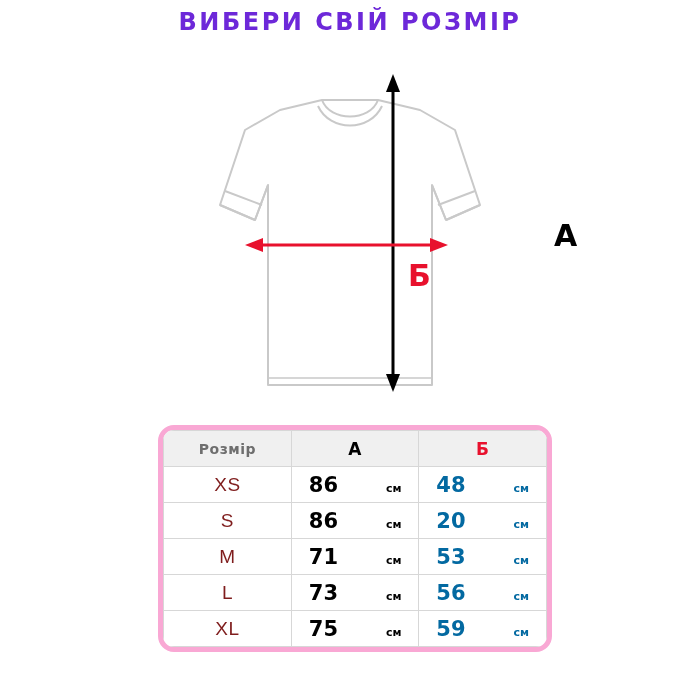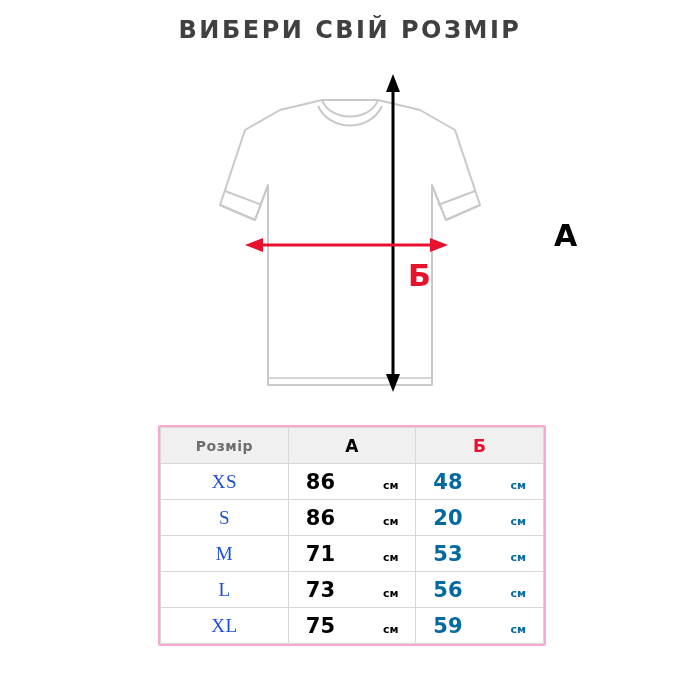--- a/index.html
+++ b/index.html
@@ -11,28 +11,28 @@
     height: 700px;
     background: #ffffff;
     font-family: "Liberation Sans", sans-serif;
     overflow: hidden;
     position: relative;
   }
 
   
   .title {
     position: absolute;
-    top: 16px;
+    top: 8px;
     left: 0;
     width: 700px;
     text-align: center;
     font-size: 24px;
     font-weight: bold;
     letter-spacing: 2.5px;
-    color: #404040;
+    color: #6d28d9;
     font-family: "DejaVu Sans", sans-serif;
   }
 
   
   .diagram {
     position: absolute;
     top: 60px;
     left: 150px;
     width: 400px;
     height: 345px;
@@ -59,22 +59,22 @@
     color: #e8112d;
     font-family: "DejaVu Sans", sans-serif;
   }
 
   
   .table-wrap {
     position: absolute;
     left: 158px;
     top: 425px;
     width: 384px;
-    border: 2px solid #f9a8d4;
-    border-radius: 2px;
+    border: 5px solid #f9a8d4;
+    border-radius: 16px;
     overflow: hidden;
     background: #ffffff;
   }
   table {
     border-collapse: collapse;
     width: 100%;
     table-layout: fixed;
   }
   th, td {
     border: 1px solid #d7d7d7;
@@ -94,22 +94,22 @@
   thead th.col-a {
     color: #000000;
     font-size: 17px;
   }
   thead th.col-b {
     color: #e8112d;
     font-size: 17px;
   }
   td.size-cell {
     font-size: 19px;
-    color: #1d4ed8;
-    font-family: Liberation Serif, serif;
+    color: #7f1d1d;
+    font-family: Liberation Sans, sans-serif;
     letter-spacing: 0.5px;
   }
   td.val-a, td.val-b {
     font-family: "DejaVu Sans", sans-serif;
     font-weight: bold;
     font-size: 21px;
   }
   td.val-a { color: #000000; }
   td.val-b { color: #0369a1; }
   .unit {

